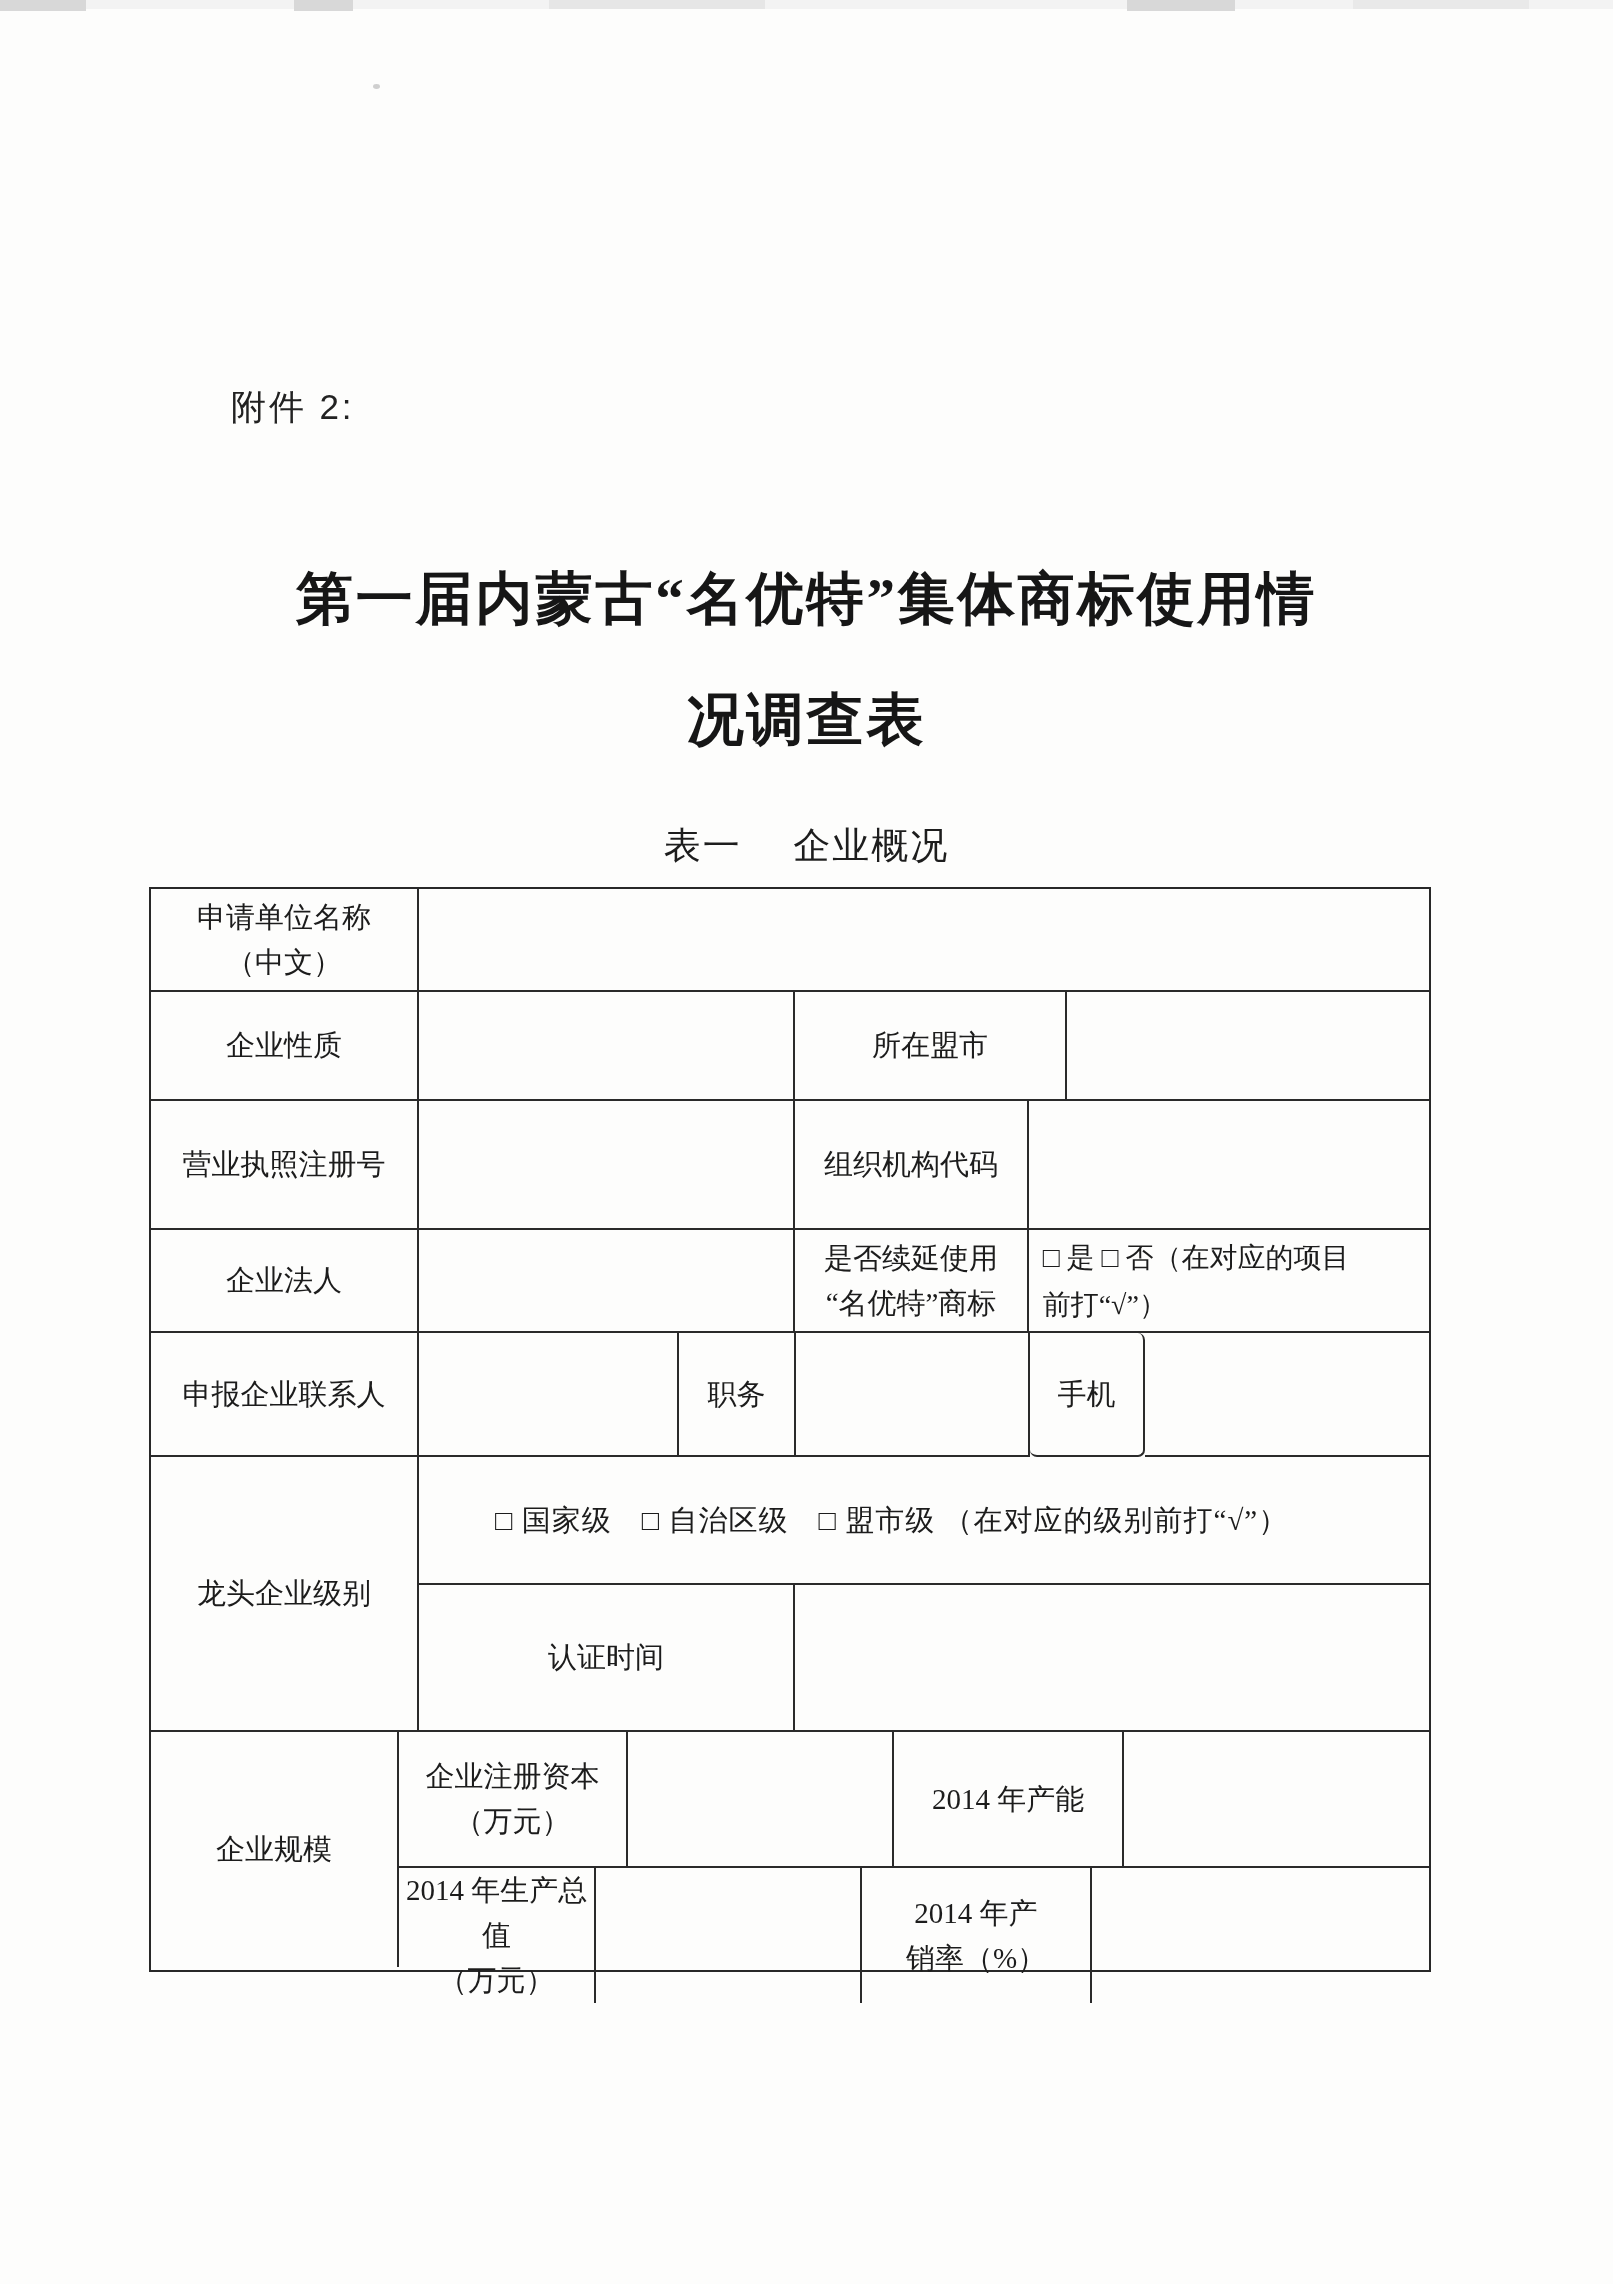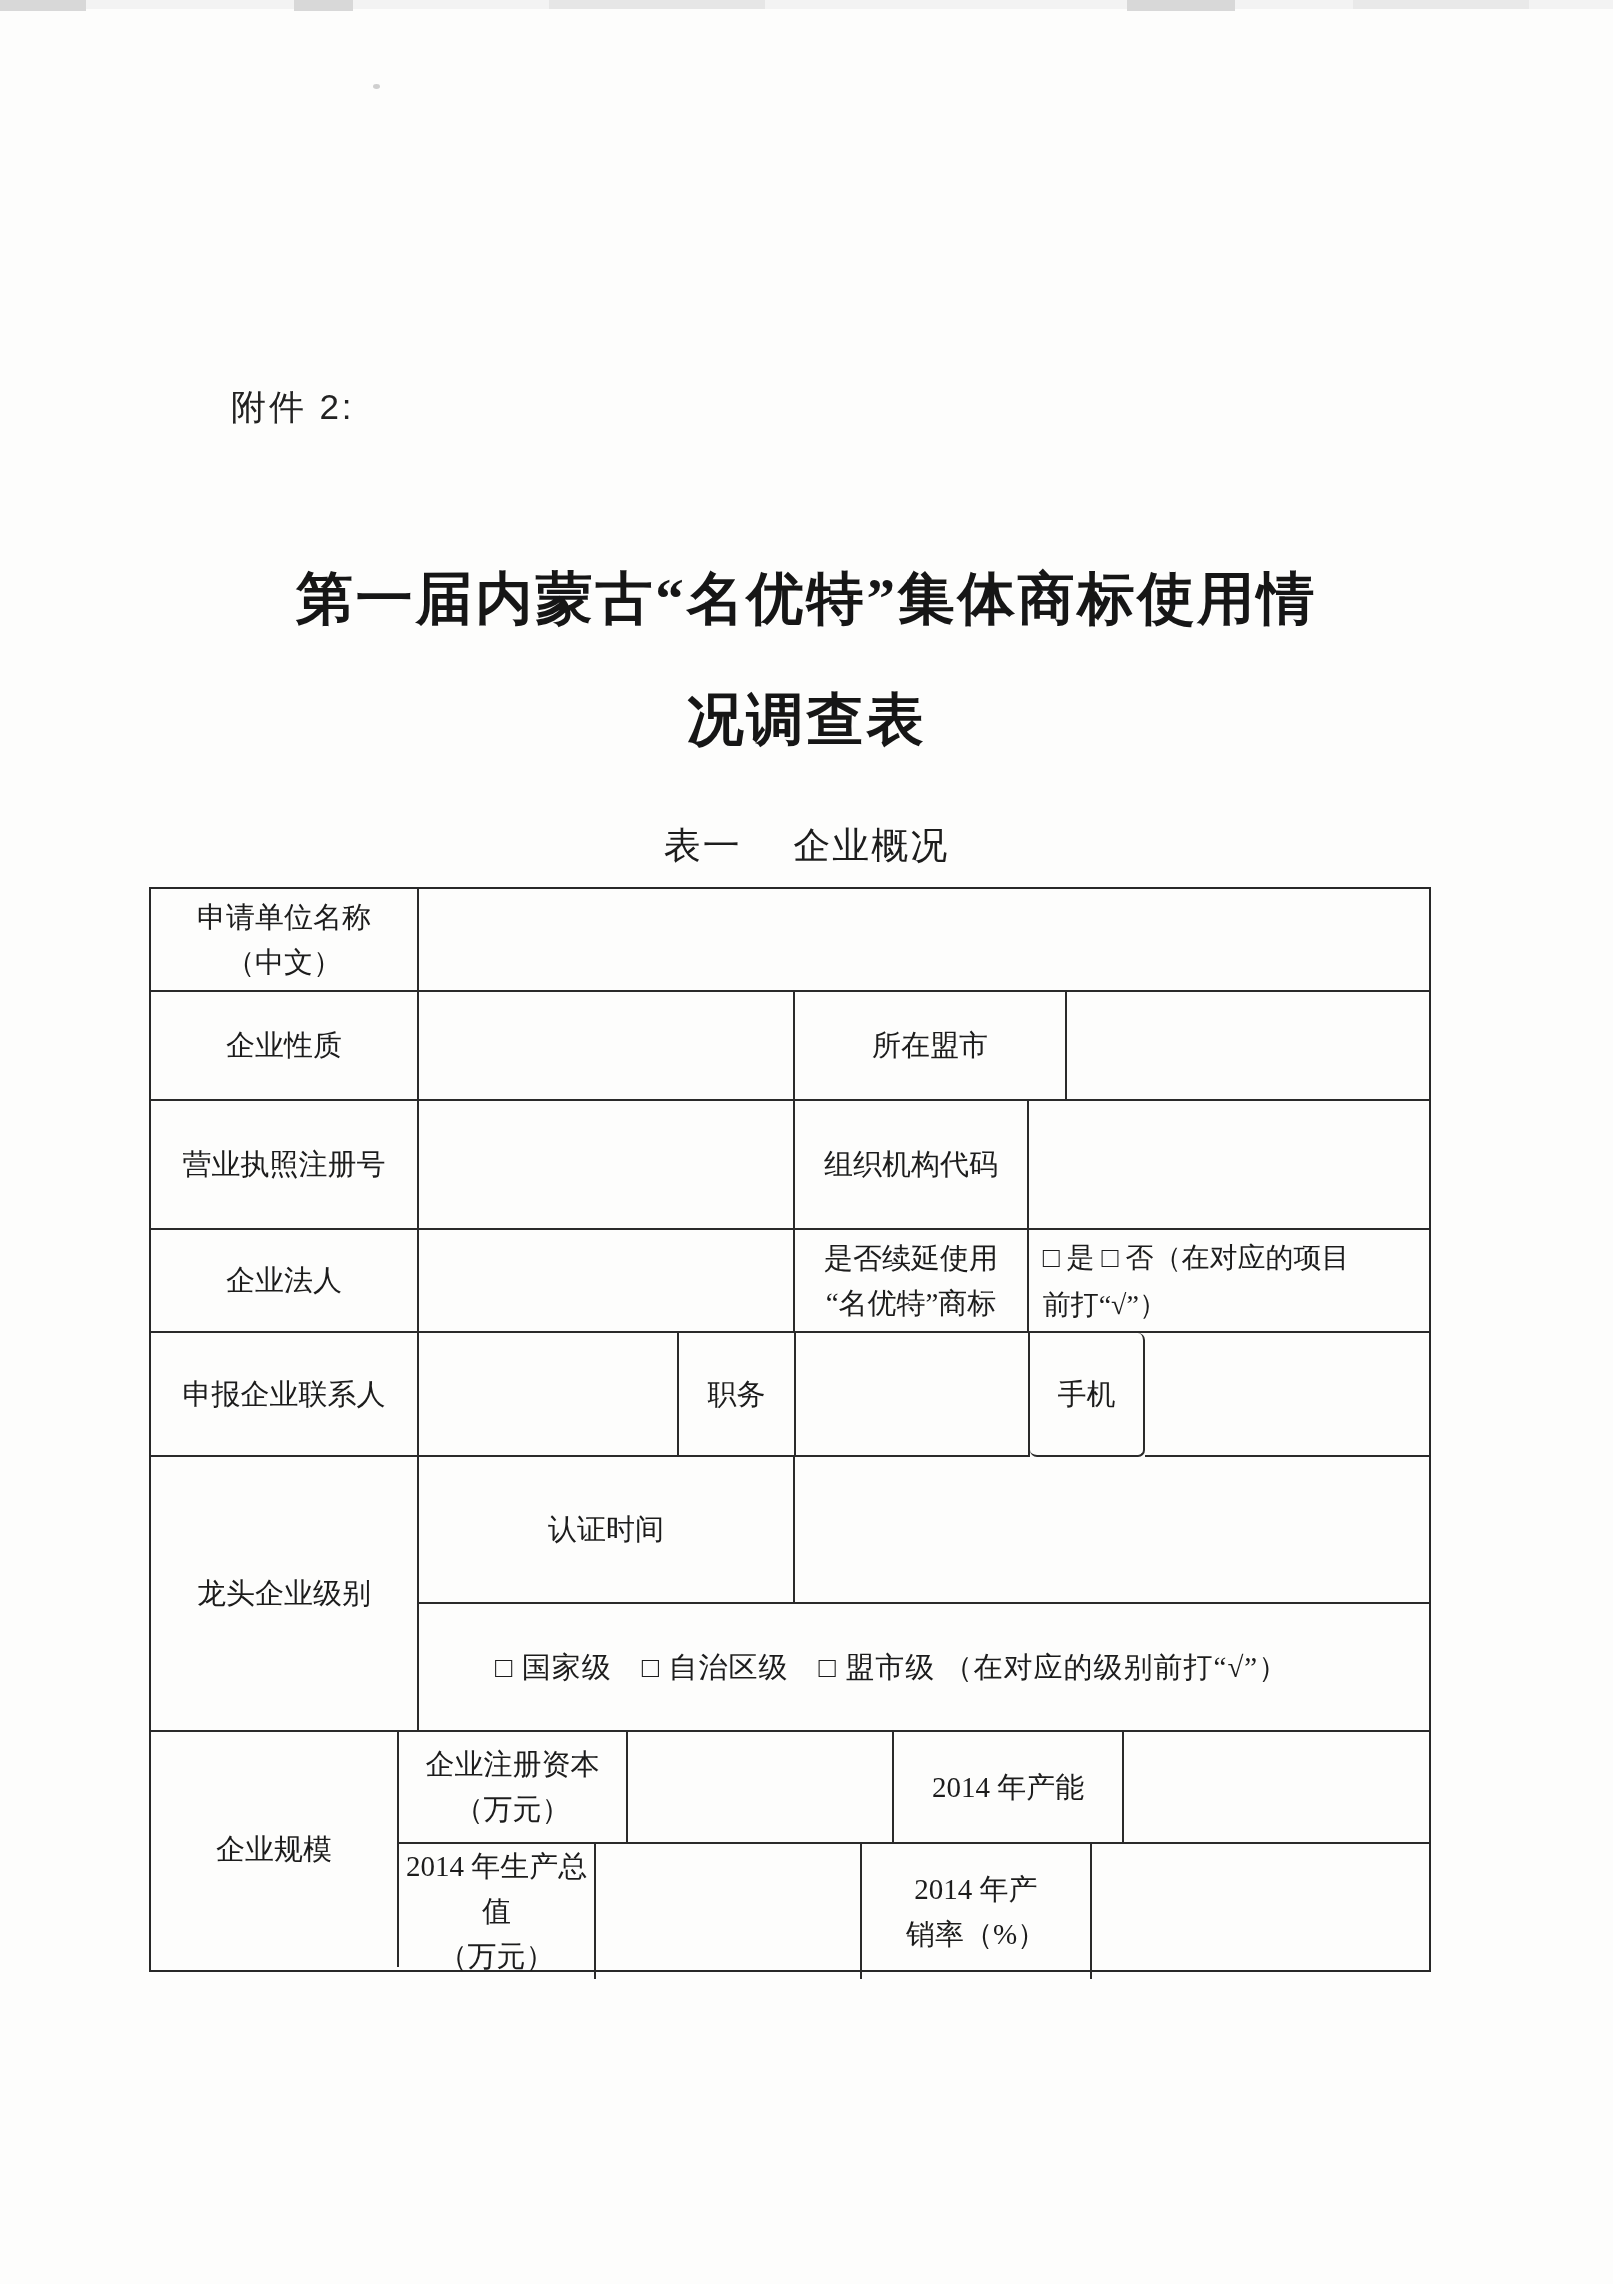--- a/index.html
+++ b/index.html
@@ -129,34 +129,34 @@
       <div class="cell" style="width:260px;"></div>
       <div class="cell" style="width:117px;">职务</div>
       <div class="cell" style="width:234px;"></div>
       <div class="cell" style="width:115px;border-radius:7px;">手机</div>
       <div class="cell" style="flex:1;"></div>
     </div>
 
     <div class="row" style="height:275px;">
       <div class="cell" style="width:268px;">龙头企业级别</div>
       <div class="grp">
+        <div class="row" style="height:128px;">
+          <div class="cell opts grp-row-endcap" style="flex:1;">□ 国家级　□ 自治区级　□ 盟市级 （在对应的级别前打“√”）</div>
+        </div>
         <div class="row" style="flex:1;">
           <div class="cell" style="width:376px;">认证时间</div>
           <div class="cell grp-row-endcap" style="flex:1;"></div>
-        </div>
-        <div class="row" style="height:128px;">
-          <div class="cell opts grp-row-endcap" style="flex:1;">□ 国家级　□ 自治区级　□ 盟市级 （在对应的级别前打“√”）</div>
         </div>
       </div>
     </div>
 
     <div class="row" style="height:235px;">
       <div class="cell no-bb" style="width:248px;">企业规模</div>
       <div class="grp">
-        <div class="row" style="height:112px;">
+        <div class="row" style="height:136px;">
           <div class="cell" style="width:229px;">企业注册资本
 （万元）</div>
           <div class="cell" style="width:266px;"></div>
           <div class="cell" style="width:230px;">2014 年产能</div>
           <div class="cell grp-row-endcap" style="flex:1;"></div>
         </div>
         <div class="row" style="flex:1;">
           <div class="cell no-bb" style="width:197px;">2014 年生产总值
 （万元）</div>
           <div class="cell no-bb" style="width:266px;"></div>

